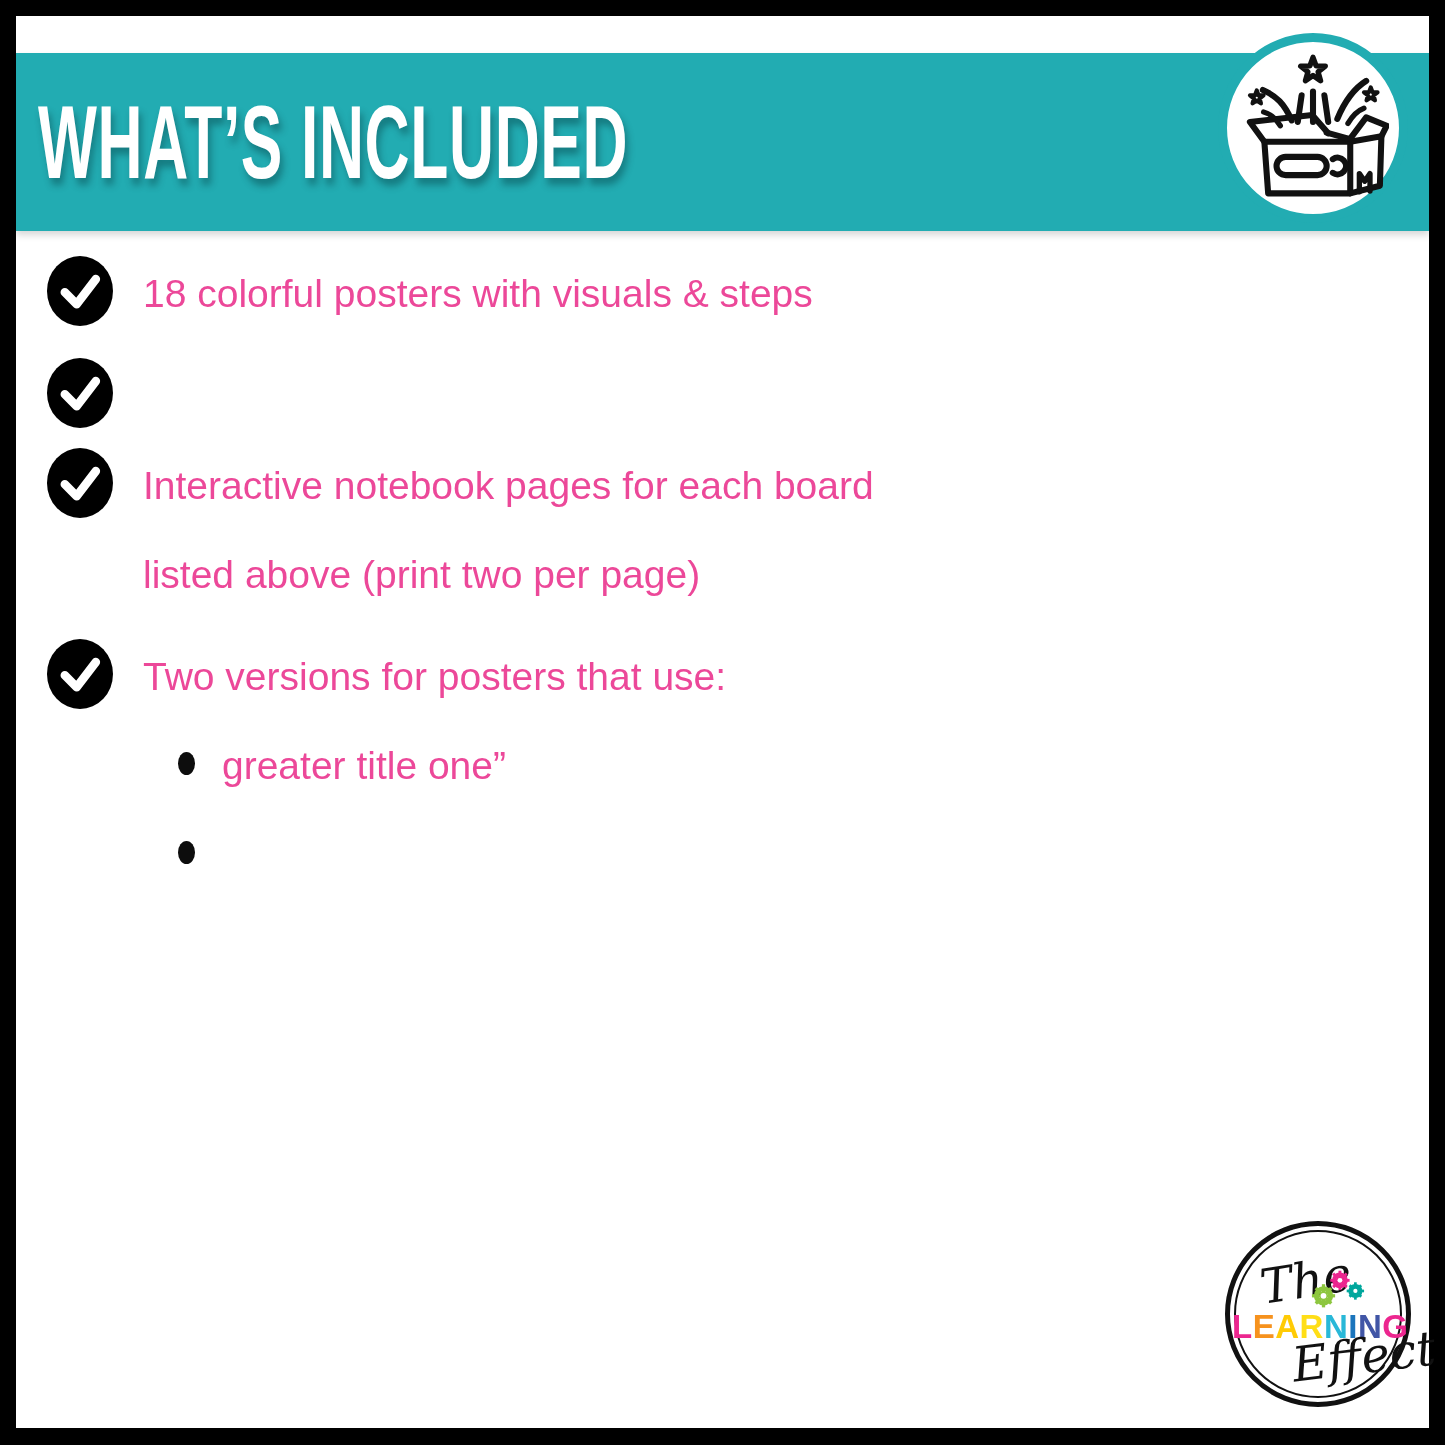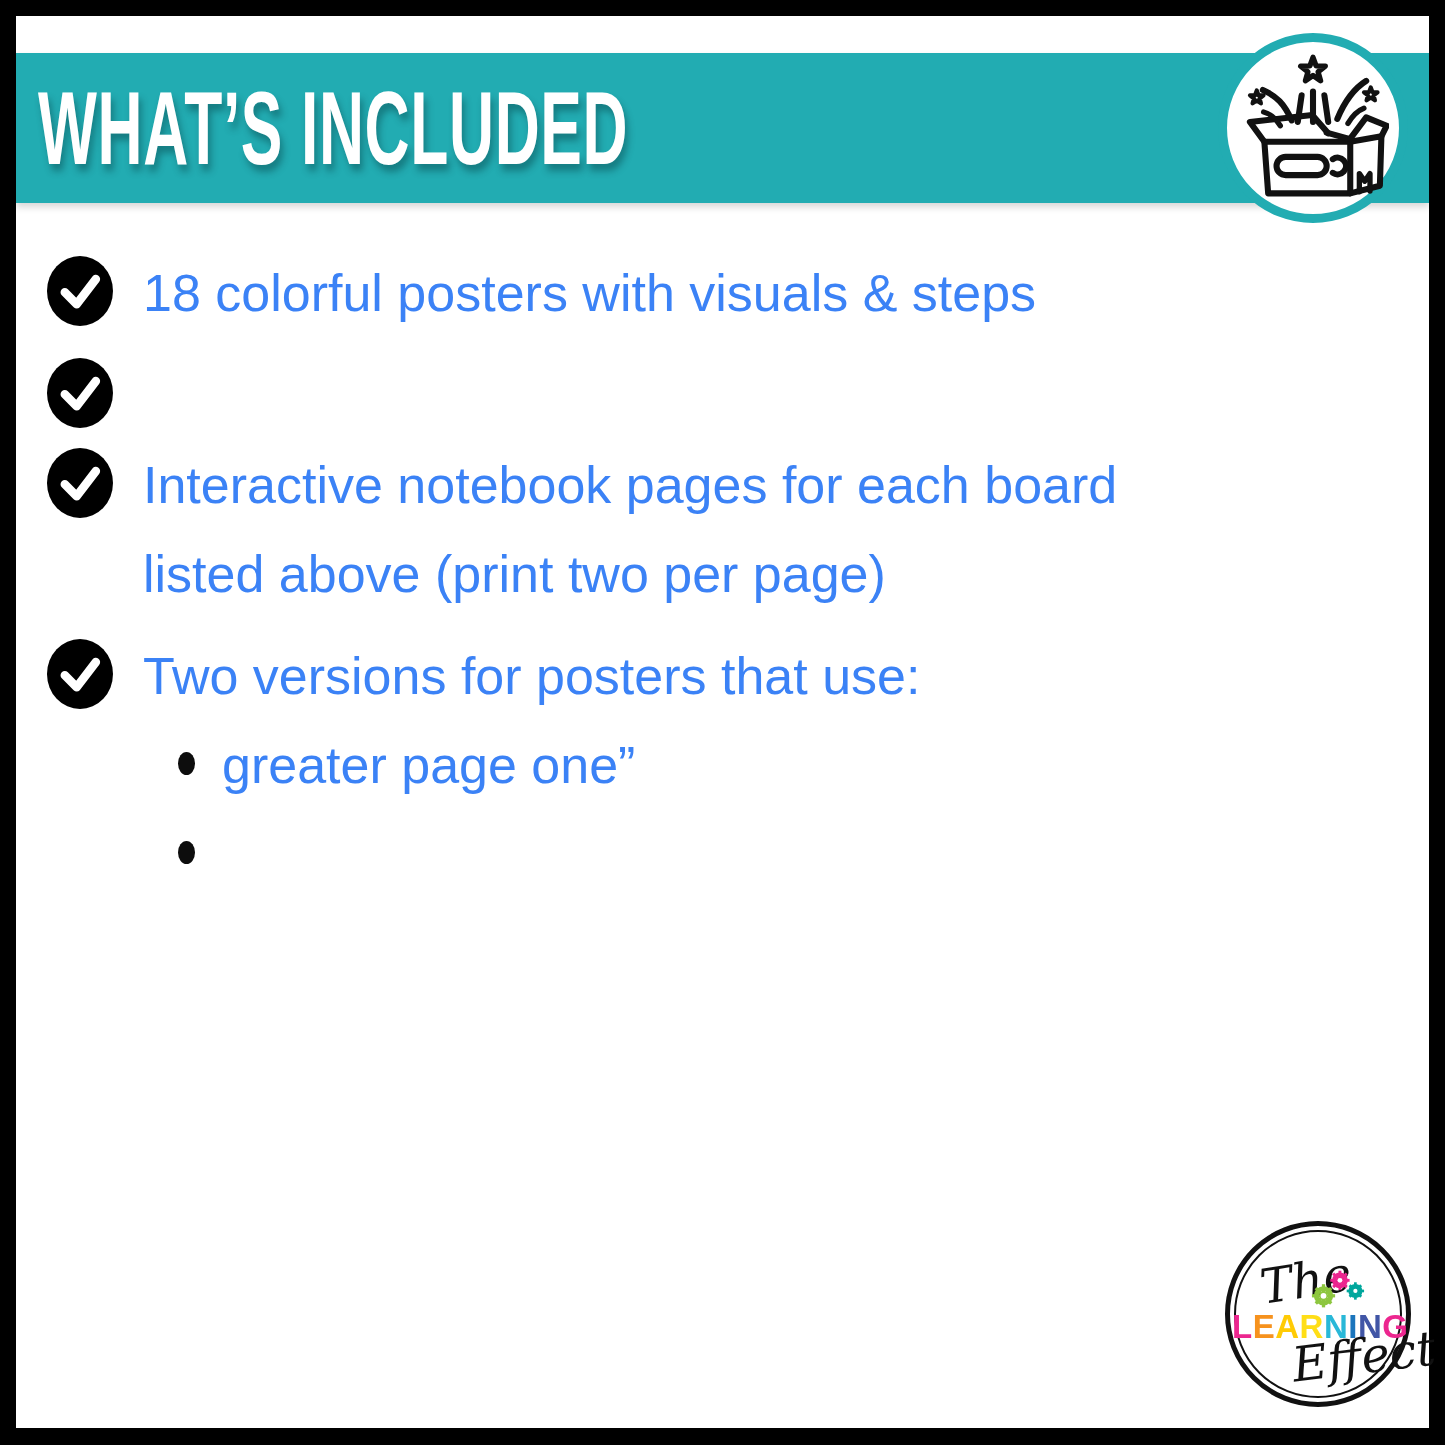--- a/index.html
+++ b/index.html
@@ -7,21 +7,21 @@
     width:1445px;height:1445px;position:relative;overflow:hidden;
     background:#000;
     font-family:"Liberation Sans","DejaVu Sans",sans-serif;
   }
   .page{
     position:absolute;left:16px;top:16px;right:16px;bottom:17px;
     background:#ffffff;
   }
   
   .teal-bar{
-    position:absolute;left:0;right:0;top:37px;height:150px;
+    position:absolute;left:0;right:0;top:37px;height:178px;
     background:var(--accent,#22acb2);
     box-shadow:0 4px 7px rgba(0,0,0,0.16);
     display:flex;align-items:center;
   }
   .title{
     margin:0 0 0 22px;
     color:#ffffff;
     font-size:104px;line-height:1;font-weight:bold;
     letter-spacing:1px;white-space:nowrap;
     transform:scaleX(0.60);transform-origin:left center;
@@ -30,21 +30,21 @@
   .badge{
     position:absolute;left:1202px;top:17px;width:190px;height:190px;
     box-sizing:border-box;border:9px solid var(--accent,#22acb2);
     border-radius:50%;background:#fff;
     display:flex;align-items:center;justify-content:center;
   }
   .badge svg{width:152px;height:152px;}
   
   .list{
     position:absolute;left:31px;top:233px;right:36px;
-    color:#3b82f6;font-size:52px;line-height:89px;
+    color:#ec4899;font-size:39px;line-height:89px;
   }
   .item{display:flex;margin-bottom:13px;}
   .check{
     flex:0 0 auto;width:66px;height:70px;border-radius:50%;
     background:#000;margin:7px 30px 0 0;
     display:flex;align-items:center;justify-content:center;
   }
   .check svg{width:66px;height:70px;}
   .item-text{flex:1 1 auto;}
   .sub{display:flex;margin-left:35px;}
@@ -158,21 +158,21 @@
         <svg viewBox="0 0 100 100">
             <path d="M27,52 L45,70 L74,32" fill="none" stroke="#fff" stroke-width="13" stroke-linecap="round" stroke-linejoin="round"></path>
           </svg>
       </span>
       <div class="item-text">
         <div>Two versions for posters that use:</div>
 
         <div class="sub">
           <span class="dot"></span>
           <div class="sub-text">
-            <div>greater page one”</div>
+            <div>greater title one”</div>
           </div>
         </div>
 
         <div class="sub">
           <span class="dot"></span>
         </div>
       </div>
     </div>
 
   </div>

